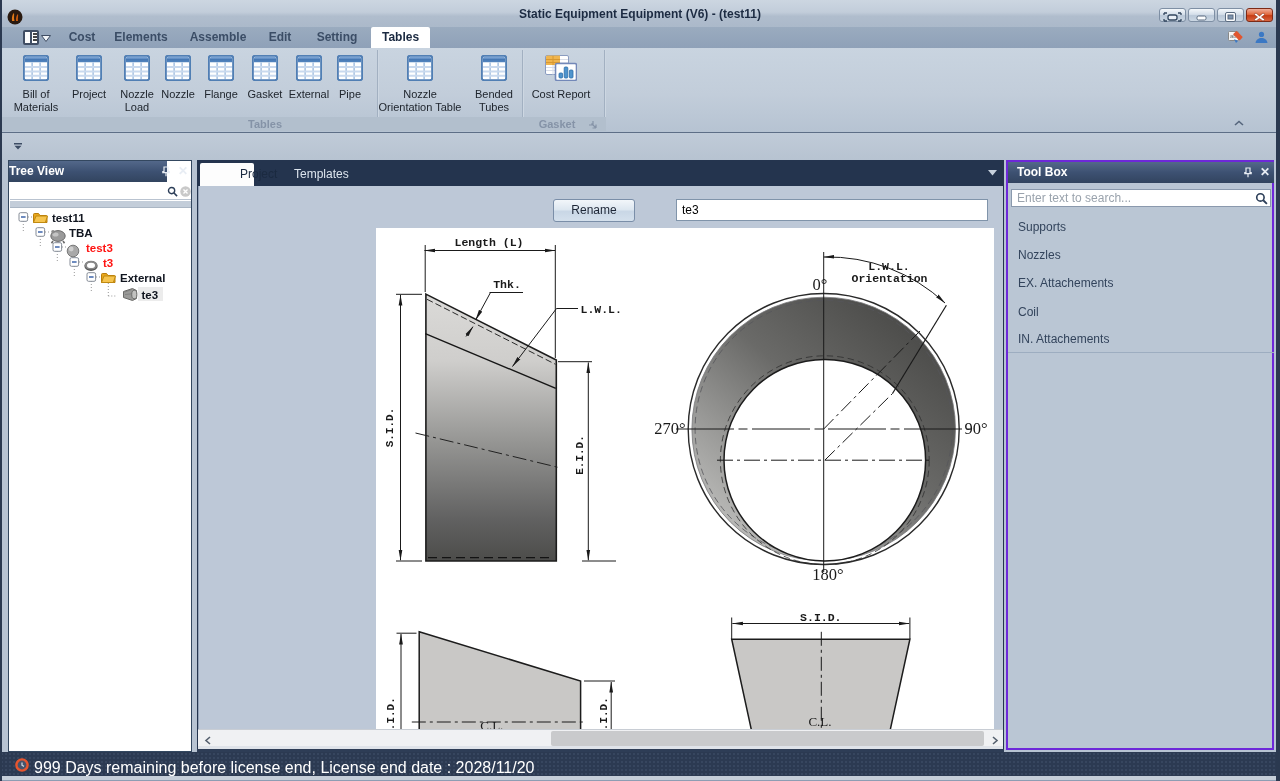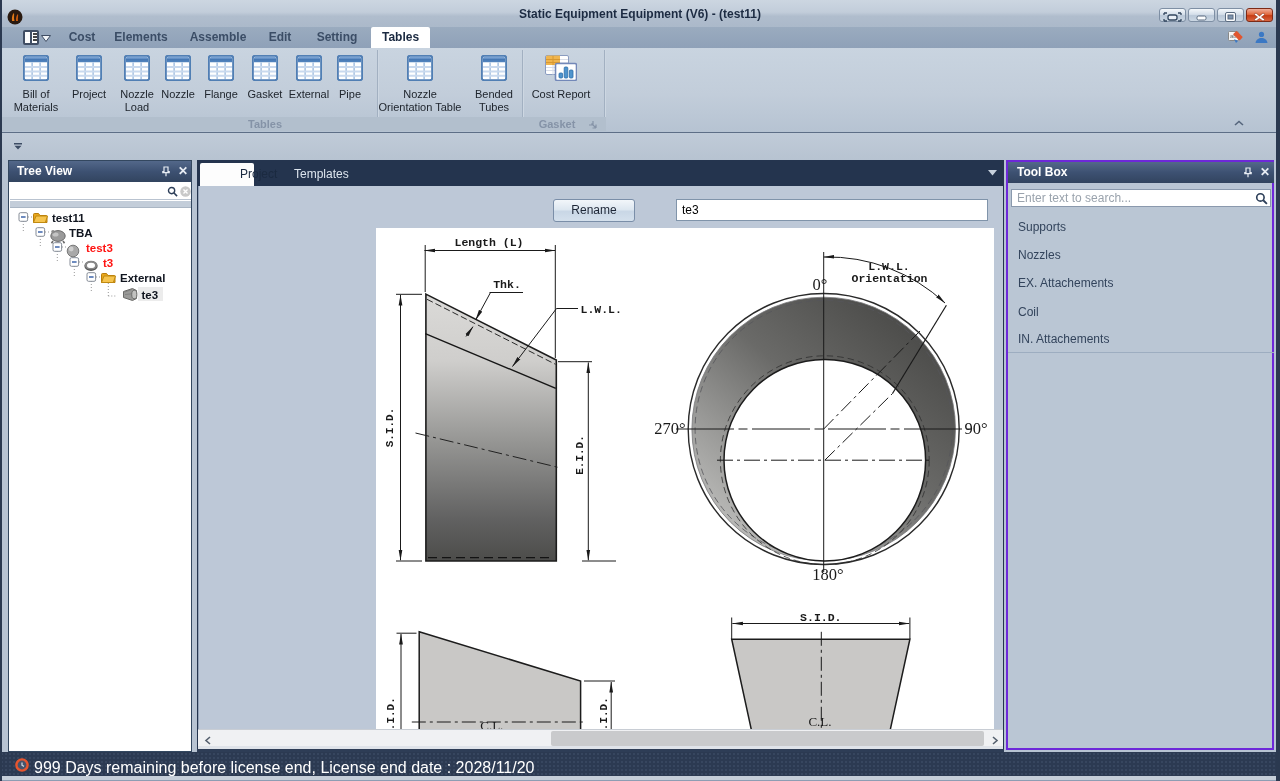--- a/index.html
+++ b/index.html
@@ -196,21 +196,21 @@
 <div class="abs" id="ribbonline"></div>
 <div class="abs" id="quickrow"></div>
 <svg class="abs" style="left:14px;top:143px" width="8" height="7" viewBox="0 0 8 7">
     <path d="M0 0 h8 v1.4 h-8 z M0.5 2.8 h7 L4 6.5 Z" fill="#3c4c64"></path>
   </svg>
 <svg class="abs" style="left:1233px;top:119px" width="12" height="9" viewBox="0 0 12 9">
     <path d="M2 6 L6 2.5 L10 6" stroke="#55657c" stroke-width="1.6" fill="none"></path>
   </svg>
 
 <div class="abs" id="treepanel">
-  <div class="ptitlebar" style="width:182px;padding-left:8px">Tree View</div>
+  <div class="ptitlebar" style="width:158px;">Tree View</div>
   <svg class="abs" style="left:152px;top:5px" width="10" height="11" viewBox="0 0 10 11">
       <path d="M3 1 h4 v4.5 h1.2 v1.2 H1.8 V5.5 H3 Z M5 6.7 v3.6" stroke="#e8edf4" stroke-width="1.2" fill="none"></path>
     </svg>
   <div class="pinx" style="left:169px;top:3px;font-size:12px">✕</div>
   <div class="searchrow" style="left:1px;top:21px;width:181px;height:18px;border-bottom:1px solid #b9c3d0">
     <svg class="abs" style="left:157px;top:4px" width="11" height="11" viewBox="0 0 12 12">
         <circle cx="5" cy="5" r="3.4" fill="none" stroke="#2c3e58" stroke-width="1.5"></circle>
         <path d="M7.6 7.6 L11 11" stroke="#2c3e58" stroke-width="1.7"></path>
       </svg>
     <svg class="abs" style="left:169.5px;top:4px" width="11" height="11" viewBox="0 0 12 12">

